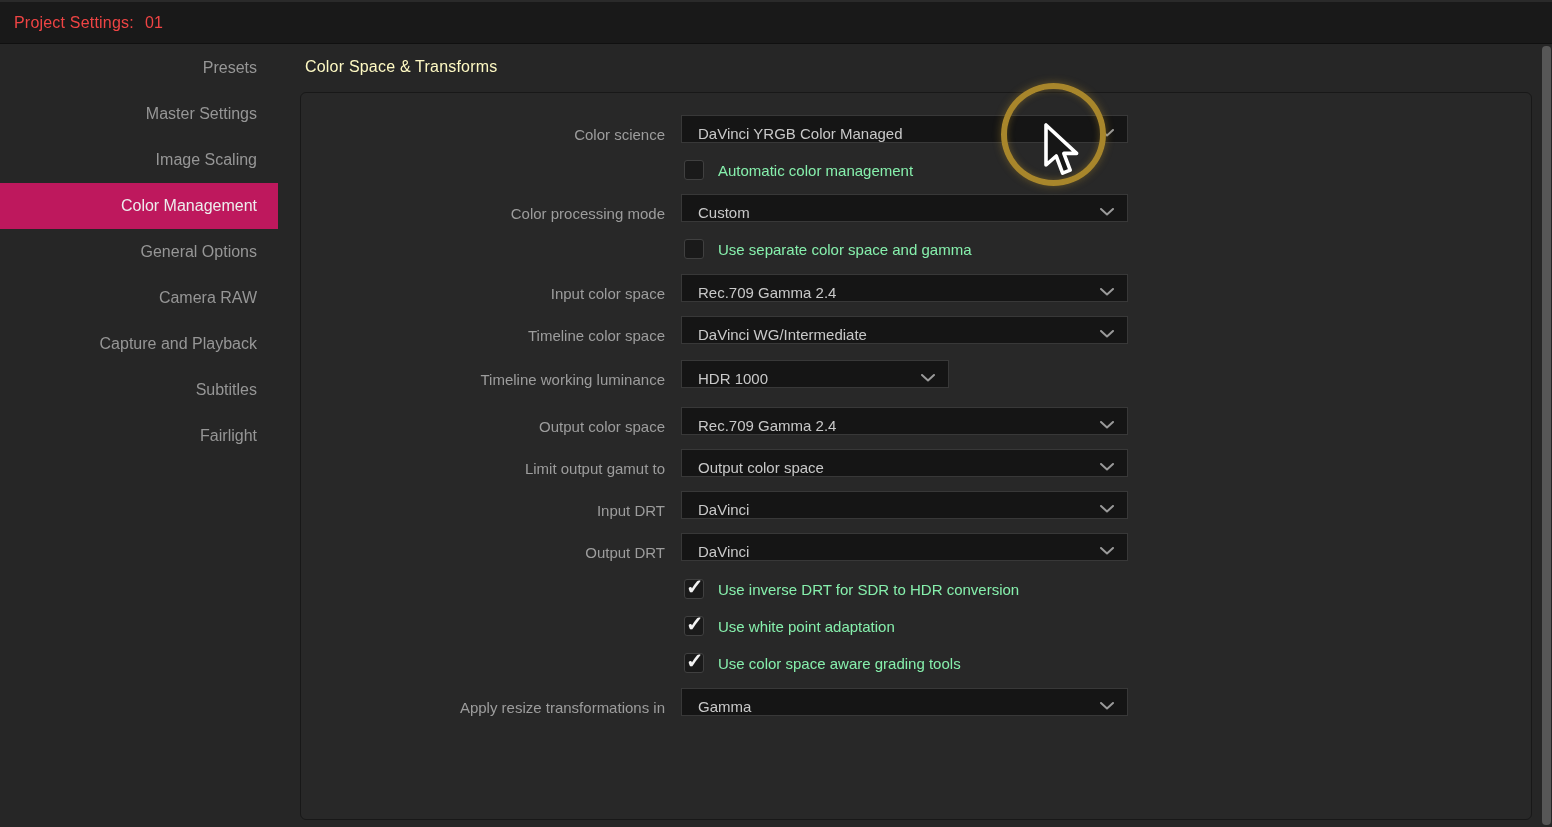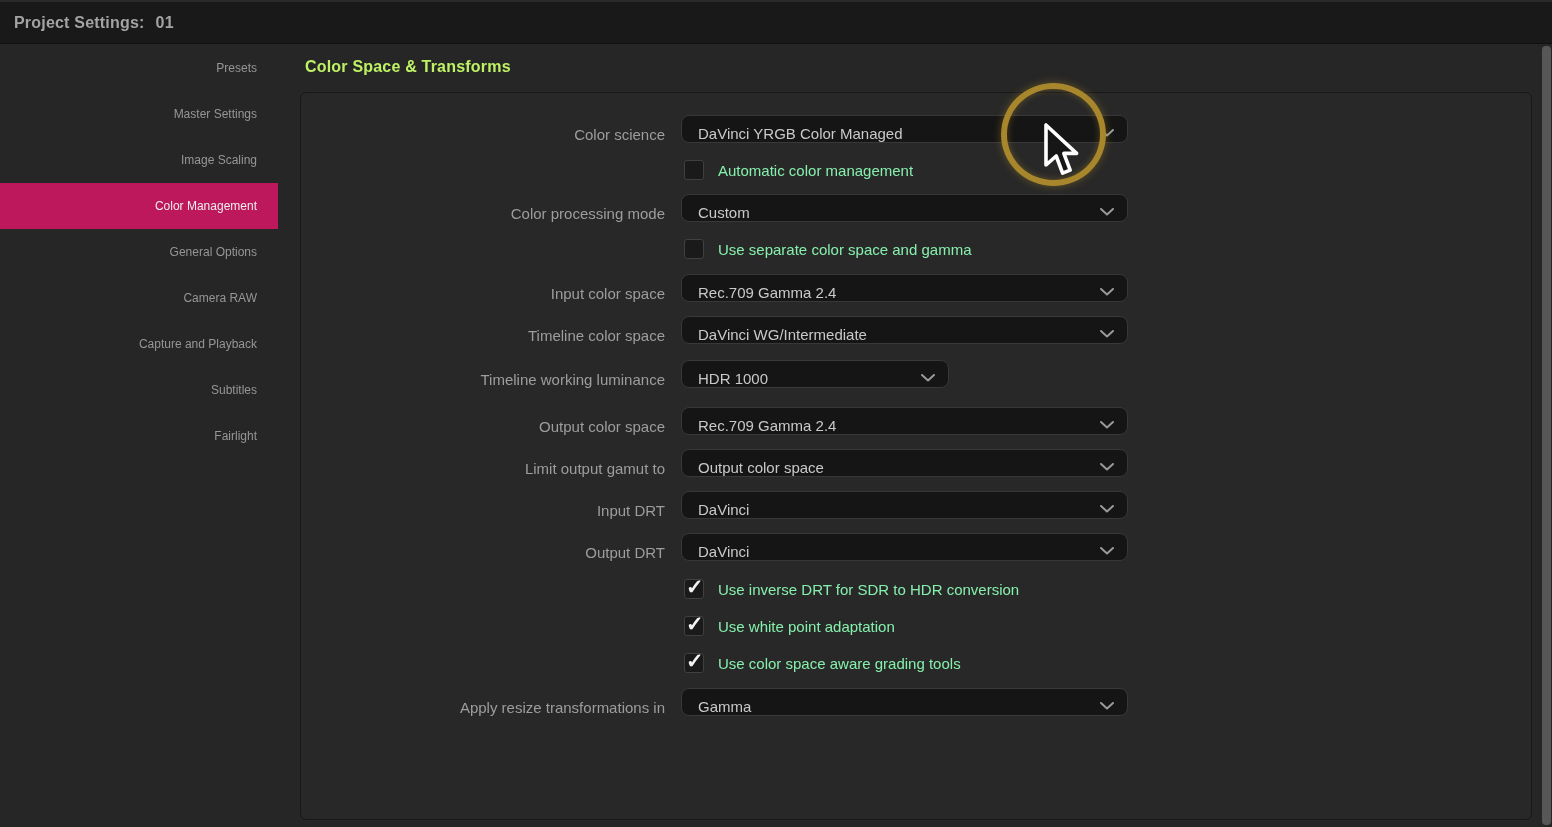--- a/index.html
+++ b/index.html
@@ -11,59 +11,59 @@
     -webkit-font-smoothing:antialiased;
   }
 
   
   .titlebar {
     position:absolute; top:0; left:0; right:0; height:44px;
     background:#191919; border-top:2px solid #2a2a2a; border-bottom:1px solid #101010;
     display:flex; align-items:center; padding-left:14px;
   }
   .title-label, .title-num {
-    font-weight:bold; font-size:16px; color:#a3a3a3; letter-spacing:.2px;
+    font-weight:normal; font-size:16px; color:#ef4444; letter-spacing:.2px;
   }
   .title-num { margin-left:11px; }
 
   
   .sidebar { position:absolute; top:45px; left:0; width:283px; }
   .side-item {
     height:46px; line-height:46px; text-align:right; padding-right:26px;
-    color:#969696; font-size:12px; white-space:nowrap;
+    color:#969696; font-size:16px; white-space:nowrap;
   }
   .side-item.selected {
     width:278px; padding-right:21px;
     background:#be185d; color:#ededed;
   }
 
   
   .heading {
     position:absolute; left:305px; top:58px;
-    font-size:16px; font-weight:bold; color:#bef264; letter-spacing:.2px;
+    font-size:16px; font-weight:normal; color:#fef9c3; letter-spacing:.2px;
   }
   .panel {
     position:absolute; left:300px; top:92px; width:1232px; height:728px;
     background:#282828; border:1px solid #181818; border-radius:6px;
   }
   .rows { position:absolute; left:0; top:0; right:0; bottom:0; }
   .row { position:absolute; left:0; right:8px; display:flex; align-items:flex-end; }
   .row.dd-row  { height:28px; }
   .row.cb-row  { height:24px; }
   .row.in-row  { height:32px; }
 
   .flabel {
     width:364px; flex:none; text-align:right;
     color:#9d9d9d; font-size:15px; white-space:nowrap;
   }
   .ctrl { margin-left:16px; display:flex; align-items:center; }
 
   .dropdown {
     width:447px; height:28px;
-    background:#151515; border:1px solid #383838; border-radius:8px;
+    background:#151515; border:1px solid #383838; border-radius:0;
     display:flex; align-items:center; justify-content:space-between;
     padding:8px 13px 0 16px;
   }
   .dropdown.narrow { width:268px; }
   .dd-value { color:#c9c9c9; font-size:15px; white-space:nowrap; }
   .chev { flex:none; display:block; }
 
   .checkbox {
     width:20px; height:20px; margin-left:3px; flex:none;
     background:#1a1a1a; border:1px solid #404040; border-radius:3px;

